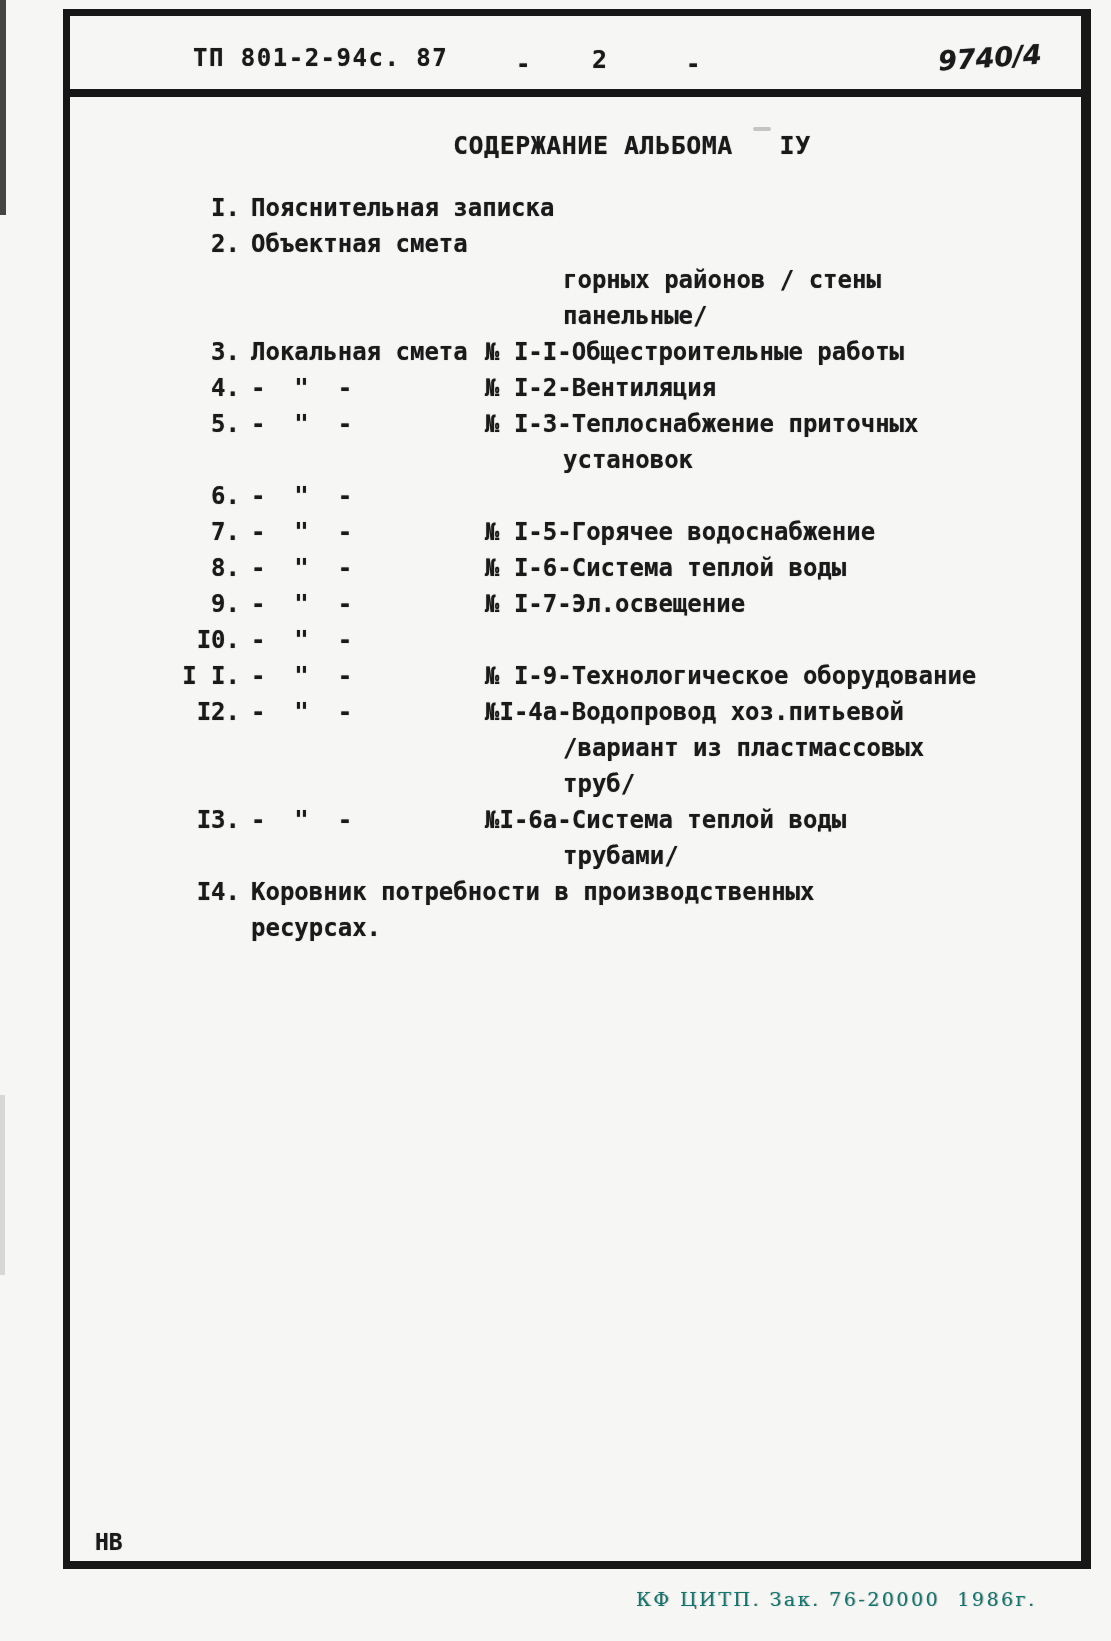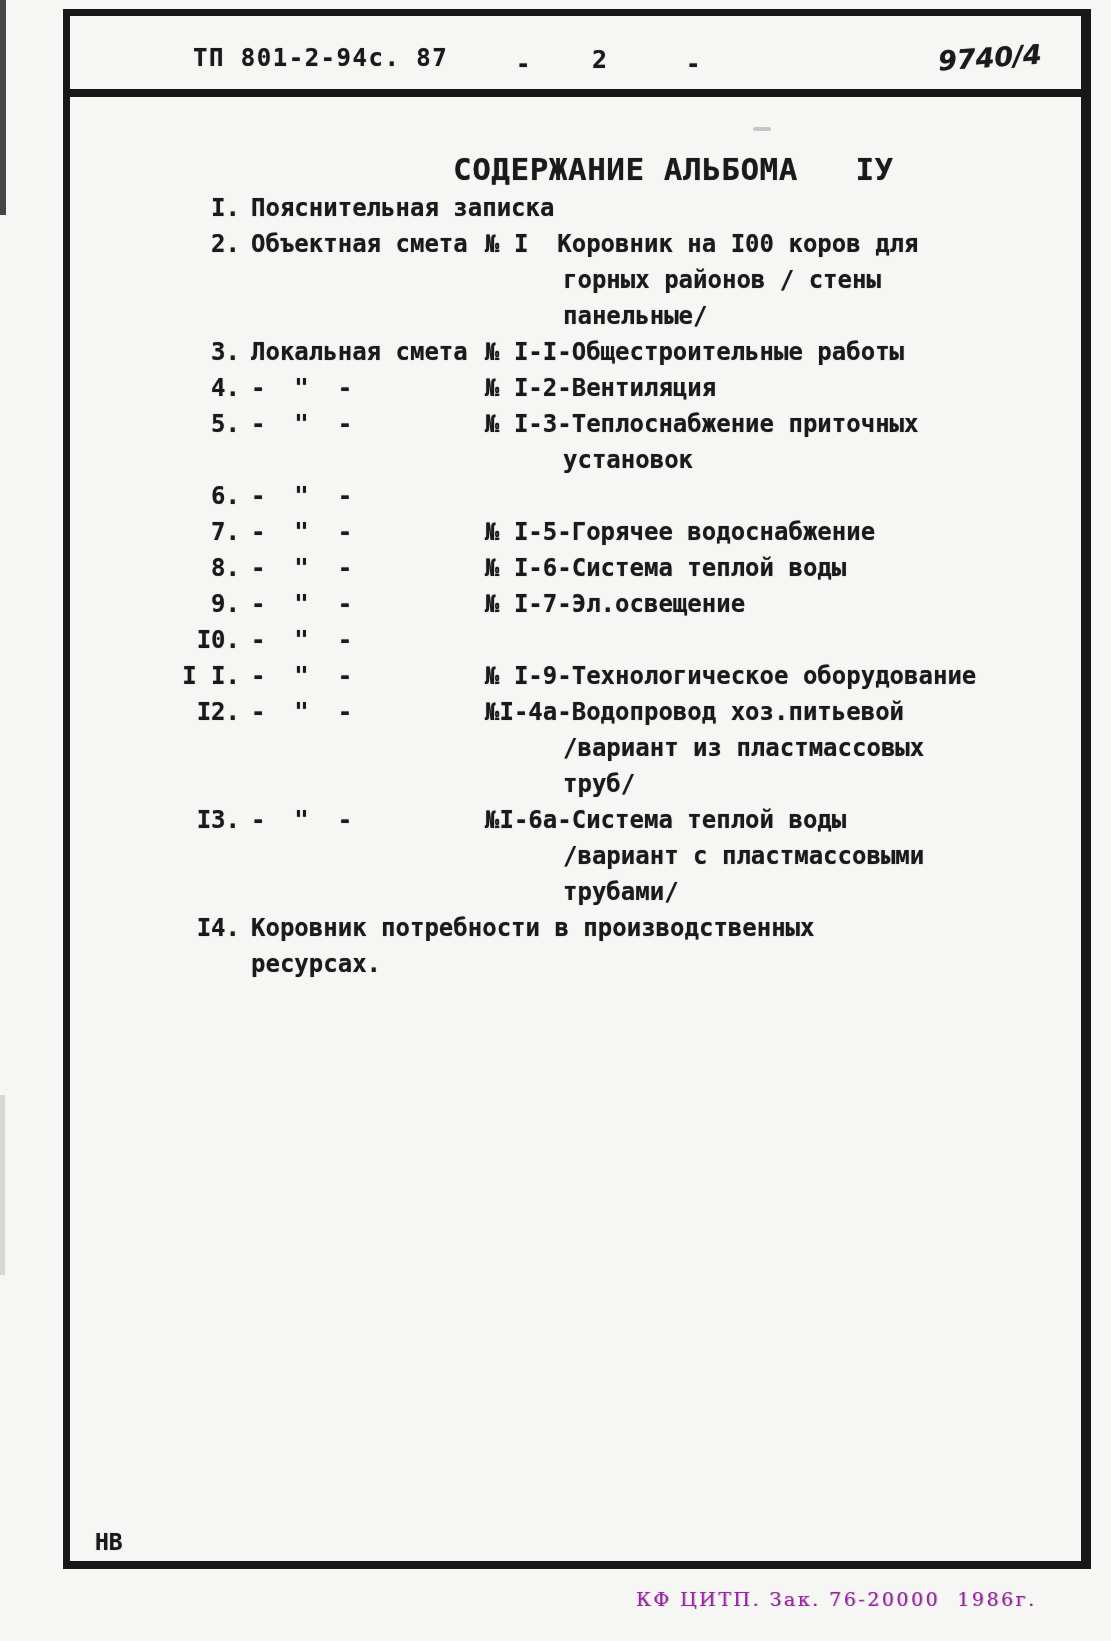--- a/index.html
+++ b/index.html
@@ -44,21 +44,21 @@
   .dash-left  { left:516px; top:50px;  font-size:24px; }
   .page-num   { left:592px; top:45px;  font-size:25px; }
   .dash-right { left:686px; top:50px;  font-size:24px; }
   .album-num  {
     left:938px; top:42px; font-size:27px;
     font-family: "DejaVu Sans", sans-serif;
     font-style: italic; font-weight:700;
     transform: rotate(-4deg);
   }
   
-  .doc-title { left:453px; top:131px; font-size:31px; letter-spacing:0.5px;margin-top:20px; }
+  .doc-title { left:453px; top:131px; font-size:25px; letter-spacing:0.5px; }
   
   .toc {
     position:absolute;
     left:196px; top:194px;
     width:850px;
     font-size:24px;
   }
   .toc-row { position:relative; height:36px; }
   .toc-row span {
     position:absolute; top:0;
@@ -72,21 +72,21 @@
   .toc-row.cont-detail .detail { left:367px;text-align:center; }
   .toc-row.cont-label  .detail { left:55px;  }
   
   .initials { left:95px; top:1529px; font-size:23px; }
   .imprint {
     position:absolute;
     left:636px; top:1588px;
     font-family:"DejaVu Serif", serif;
     font-size:19px;
     letter-spacing:2.5px;
-    color:#a21caf;
+    color:#0f766e;
     white-space:pre;
     text-shadow: 1px 0 1px rgba(140,140,140,.7);
   }
   
   .edge-sliver-top {
     position:absolute; left:0; top:0; width:6px; height:215px;
     background:#262626; opacity:.85;
   }
   .edge-sliver-mid {
     position:absolute; left:0; top:1095px; width:5px; height:180px;
@@ -119,21 +119,20 @@
 
   <div class="toc">
       <div class="toc-row">
       <span class="num">I.</span>
       <span class="label">Пояснительная записка</span>
       <span class="detail"></span>
     </div>
       <div class="toc-row">
       <span class="num">2.</span>
       <span class="label">Объектная смета</span>
-      <span class="detail">№ I  Коровник на I00 коров для</span>
     </div>
       <div class="toc-row cont-detail">
       <span class="num"></span>
       <span class="label"></span>
       <span class="detail">горных районов / стены</span>
     </div>
       <div class="toc-row cont-detail">
       <span class="num"></span>
       <span class="label"></span>
       <span class="detail">панельные/</span>
@@ -202,25 +201,20 @@
       <span class="detail">труб/</span>
     </div>
       <div class="toc-row">
       <span class="num">I3.</span>
       <span class="label">-  "  -</span>
       <span class="detail">№I-6а-Система теплой воды</span>
     </div>
       <div class="toc-row cont-detail">
       <span class="num"></span>
       <span class="label"></span>
-      <span class="detail">/вариант с пластмассовыми</span>
-    </div>
-      <div class="toc-row cont-detail">
-      <span class="num"></span>
-      <span class="label"></span>
       <span class="detail">трубами/</span>
     </div>
       <div class="toc-row">
       <span class="num">I4.</span>
       <span class="label">Коровник потребности в производственных</span>
       <span class="detail"></span>
     </div>
       <div class="toc-row cont-label">
       <span class="num"></span>
       <span class="label"></span>

